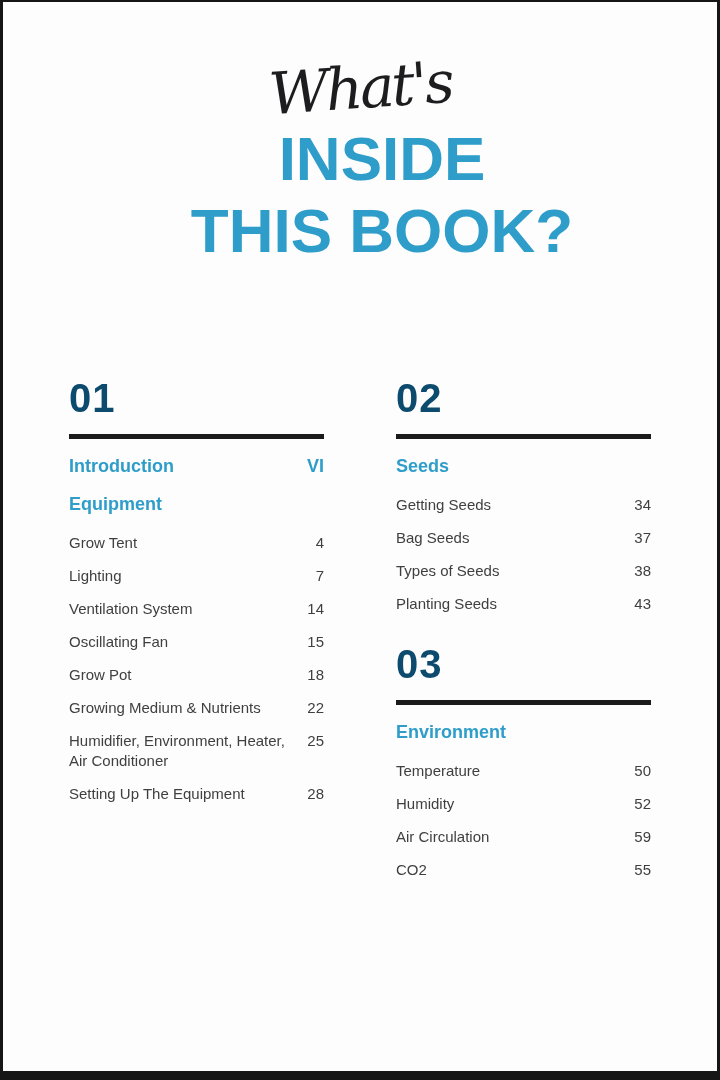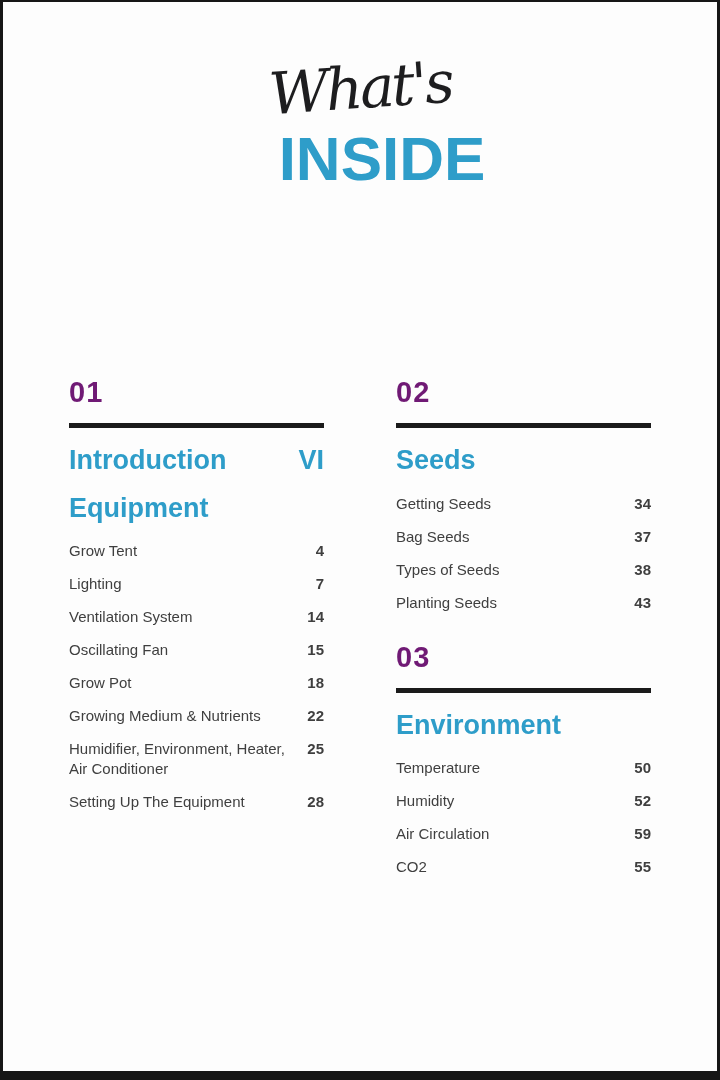--- a/index.html
+++ b/index.html
@@ -44,64 +44,65 @@
   .columns {
     position: absolute;
     top: 376px;
     left: 66px;
     right: 66px;
     display: grid;
     grid-template-columns: 1fr 1fr;
     column-gap: 72px;
   }
   .section-number {
-    color: #701a75;
+    color: #0c4a6e;
     font-weight: 700;
-    font-size: 29px;
+    font-size: 40px;
     line-height: 1.0;
     letter-spacing: 1px;
   }
   .section-rule {
     height: 5px;
     background: #1b1b1b;
     margin-top: 16px;
   }
   .heading-row {
     display: flex;
     justify-content: space-between;
     align-items: center;
     color: #2e9dc9;
     font-weight: 700;
-    font-size: 27px;
+    font-size: 18px;
     line-height: 1.1;
     margin-top: 18px;
   }
   .toc-items { margin-top: 18px; }
   .toc-item {
     display: flex;
     justify-content: space-between;
     align-items: flex-start;
     color: #3f3f3f;
     font-size: 15px;
     line-height: 20px;
     margin-bottom: 13px;
   }
   .toc-item .label { flex: 1; padding-right: 10px; }
-  .toc-item .pageno { text-align: right; font-weight: bold; }
+  .toc-item .pageno { text-align: right; }
   .section-block + .section-block { margin-top: 30px; }
 </style>
 </head>
 <body>
 
 <div class="page">
 
   <div class="header">
     <div class="script-title">What's</div>
     <div class="main-title">
       <div>INSIDE</div>
+      <div>THIS BOOK?</div>
     </div>
   </div>
 
   <div class="columns">
 
     <div class="column">
       <div class="section-block">
         <div class="section-number">01</div>
         <div class="section-rule"></div>
 

